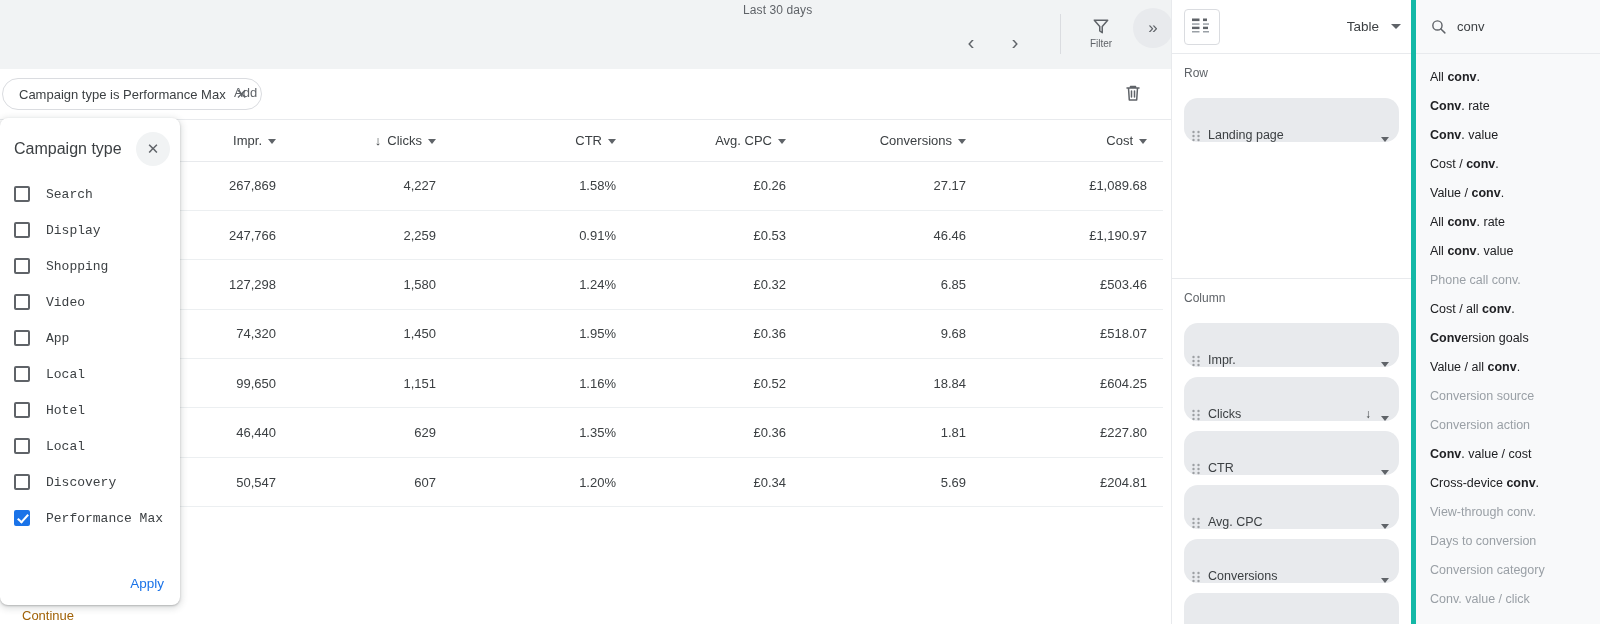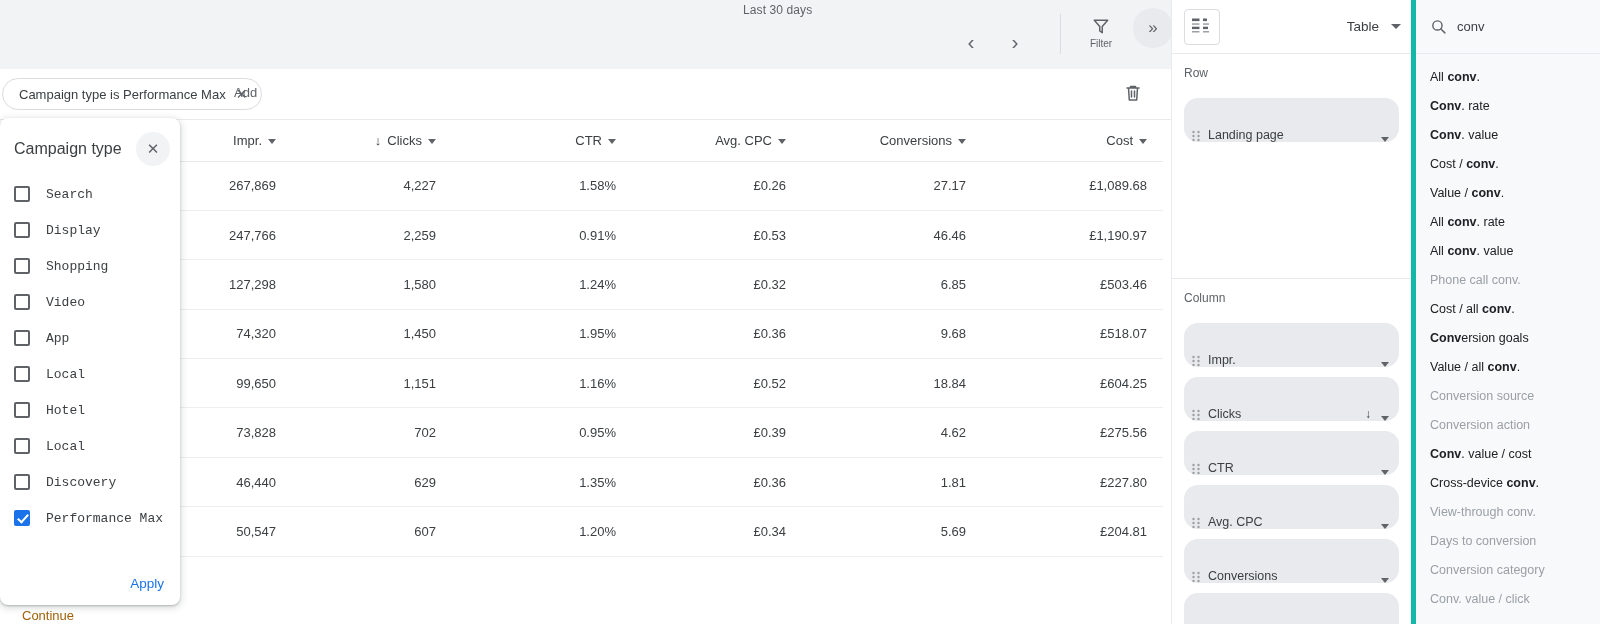--- a/index.html
+++ b/index.html
@@ -372,29 +372,20 @@
               <td></td>
               <td>99,650</td>
               <td>1,151</td>
               <td>1.16%</td>
               <td>£0.52</td>
               <td>18.84</td>
               <td>£604.25</td>
             </tr>
             <tr>
               <td></td>
-              <td>73,828</td>
-              <td>702</td>
-              <td>0.95%</td>
-              <td>£0.39</td>
-              <td>4.62</td>
-              <td>£275.56</td>
-            </tr>
-            <tr>
-              <td></td>
               <td>46,440</td>
               <td>629</td>
               <td>1.35%</td>
               <td>£0.36</td>
               <td>1.81</td>
               <td>£227.80</td>
             </tr>
             <tr>
               <td></td>
               <td>50,547</td>

